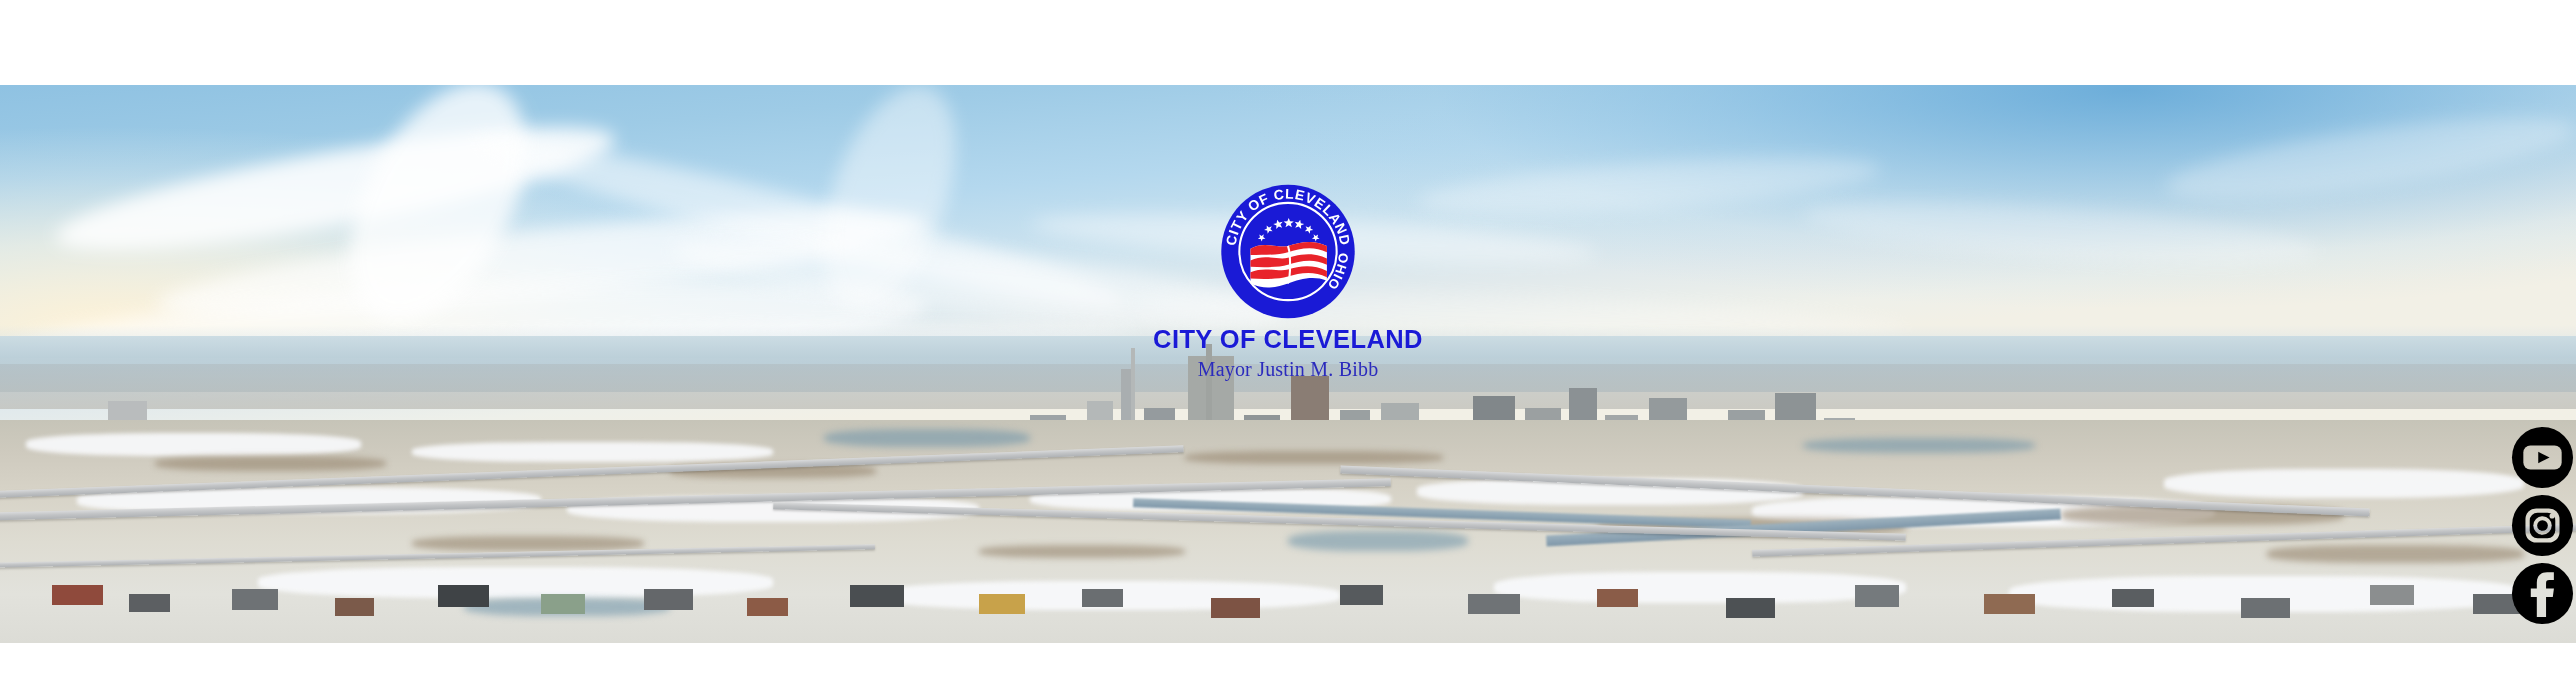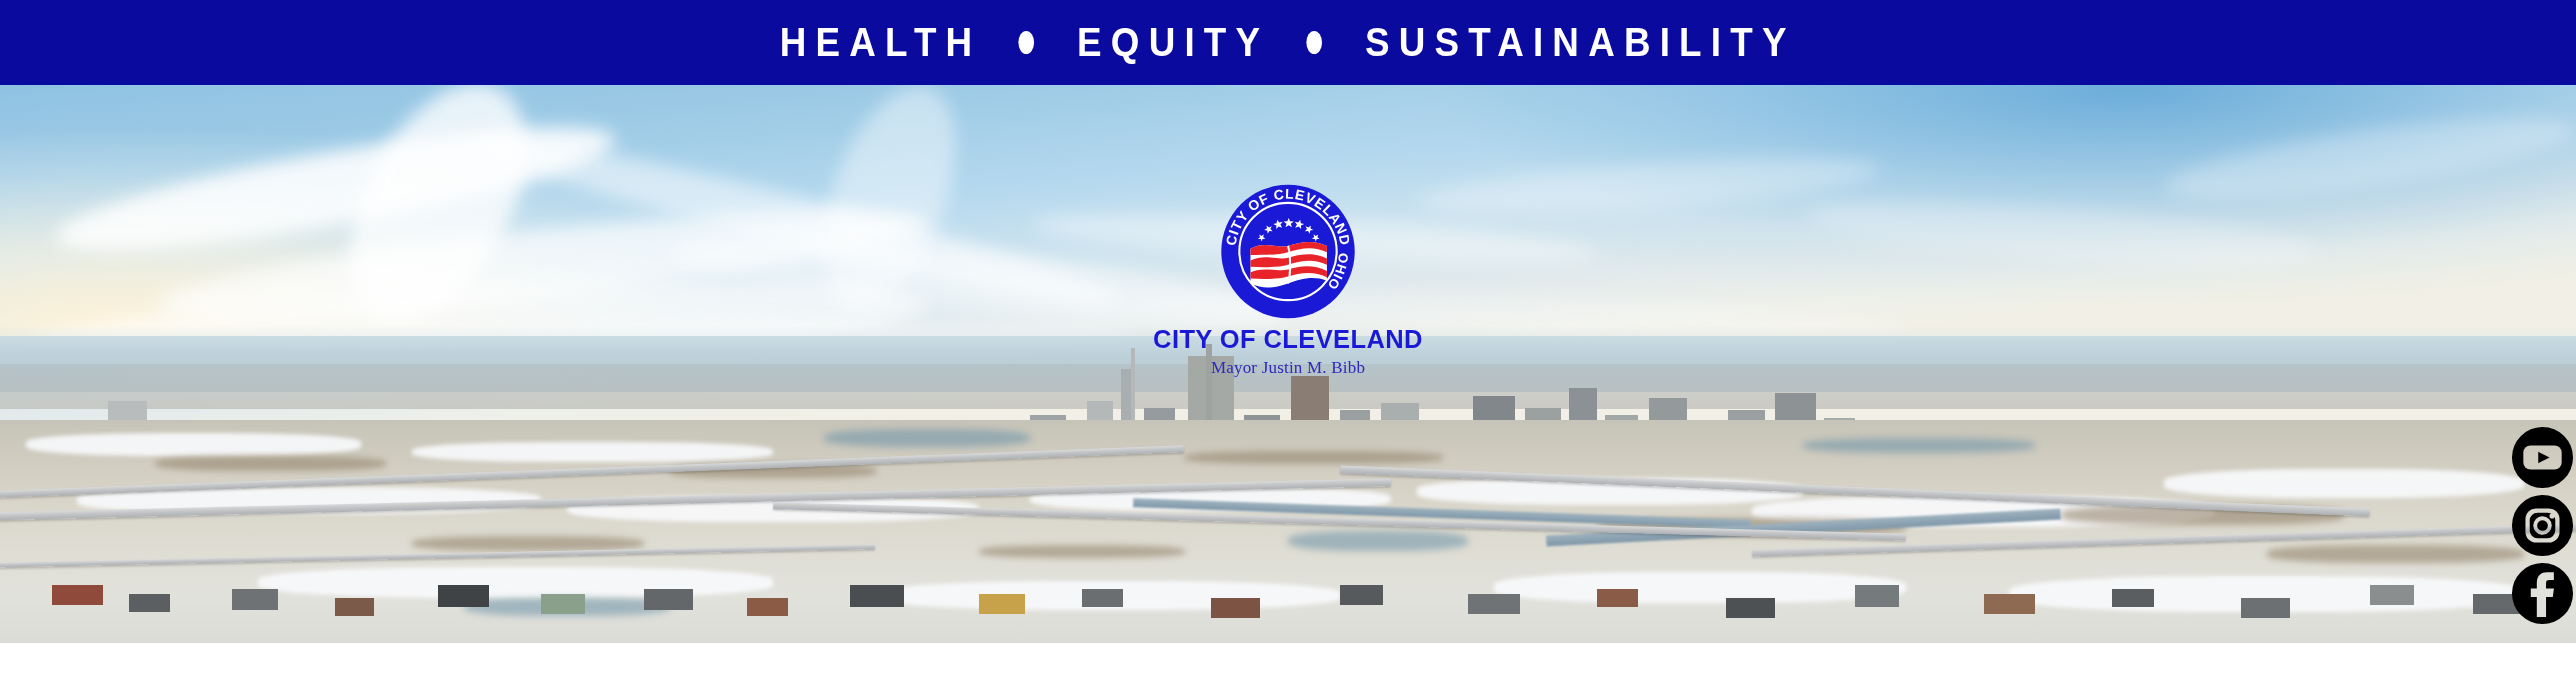--- a/index.html
+++ b/index.html
@@ -175,21 +175,21 @@
     font-size:25.5px;
     letter-spacing:0.4px;
     line-height:1;
     text-shadow:0 0 1.5px rgba(255,255,255,.35);
   }
   .seal-mayor{
     margin-top:6.2px;
     color:#2b2bbd;
     font-family:"Liberation Serif",serif;
     font-weight:400;
-    font-size:17px;
+    font-size:20px;
     line-height:1;
     letter-spacing:0.2px;
   }
 
   
   .hero-title{
     position:absolute;
     left:0; right:0;
     top:453px;
     text-align:center;
@@ -242,29 +242,20 @@
     height:39px;
     background:#ffffff;
     z-index:36;
   }
 </style>
 </head>
 <body>
 
 <div class="page">
 
-  <div class="tagline-bar">
-    <div class="tagline">
-      <span class="word">HEALTH</span>
-      <span class="dot"></span>
-      <span class="word">EQUITY</span>
-      <span class="dot"></span>
-      <span class="word">SUSTAINABILITY</span>
-    </div>
-  </div>
 
   <div class="hero">
     <div class="hero-photo">
 
       <div class="sky-glow"></div>
       <div class="sky-blue-ur"></div>
 
       <div class="cloud c1"></div>
       <div class="cloud c2"></div>
       <div class="cloud c3"></div>

